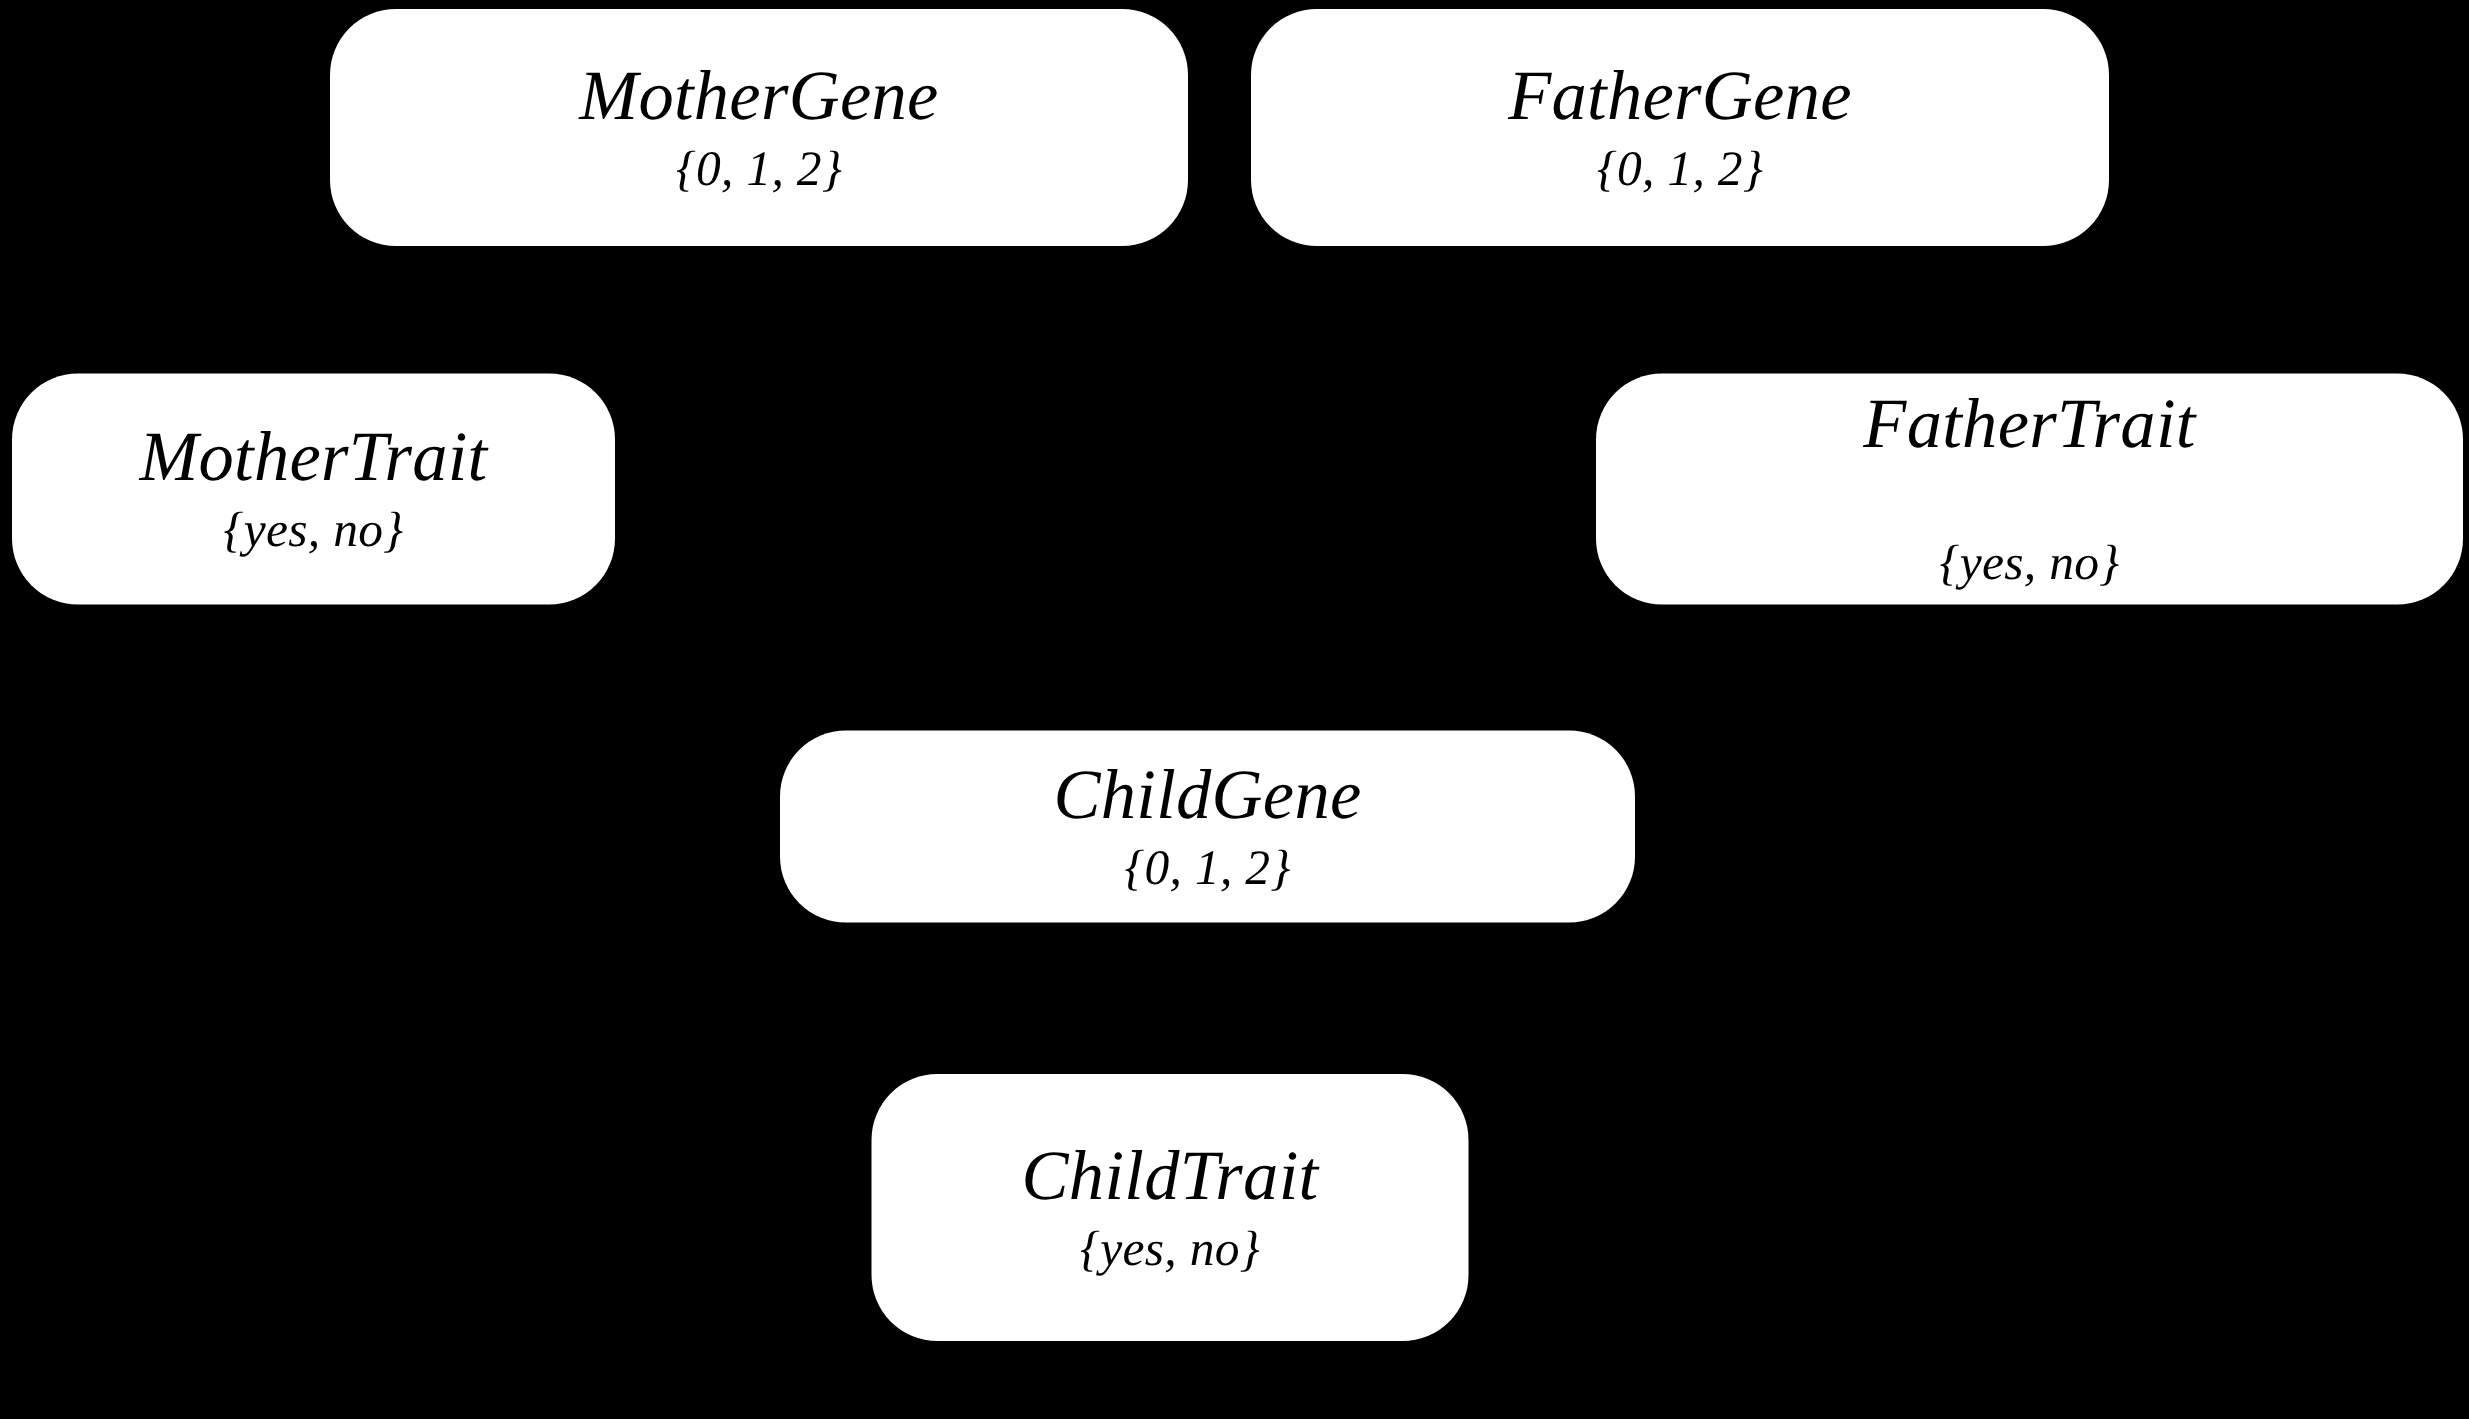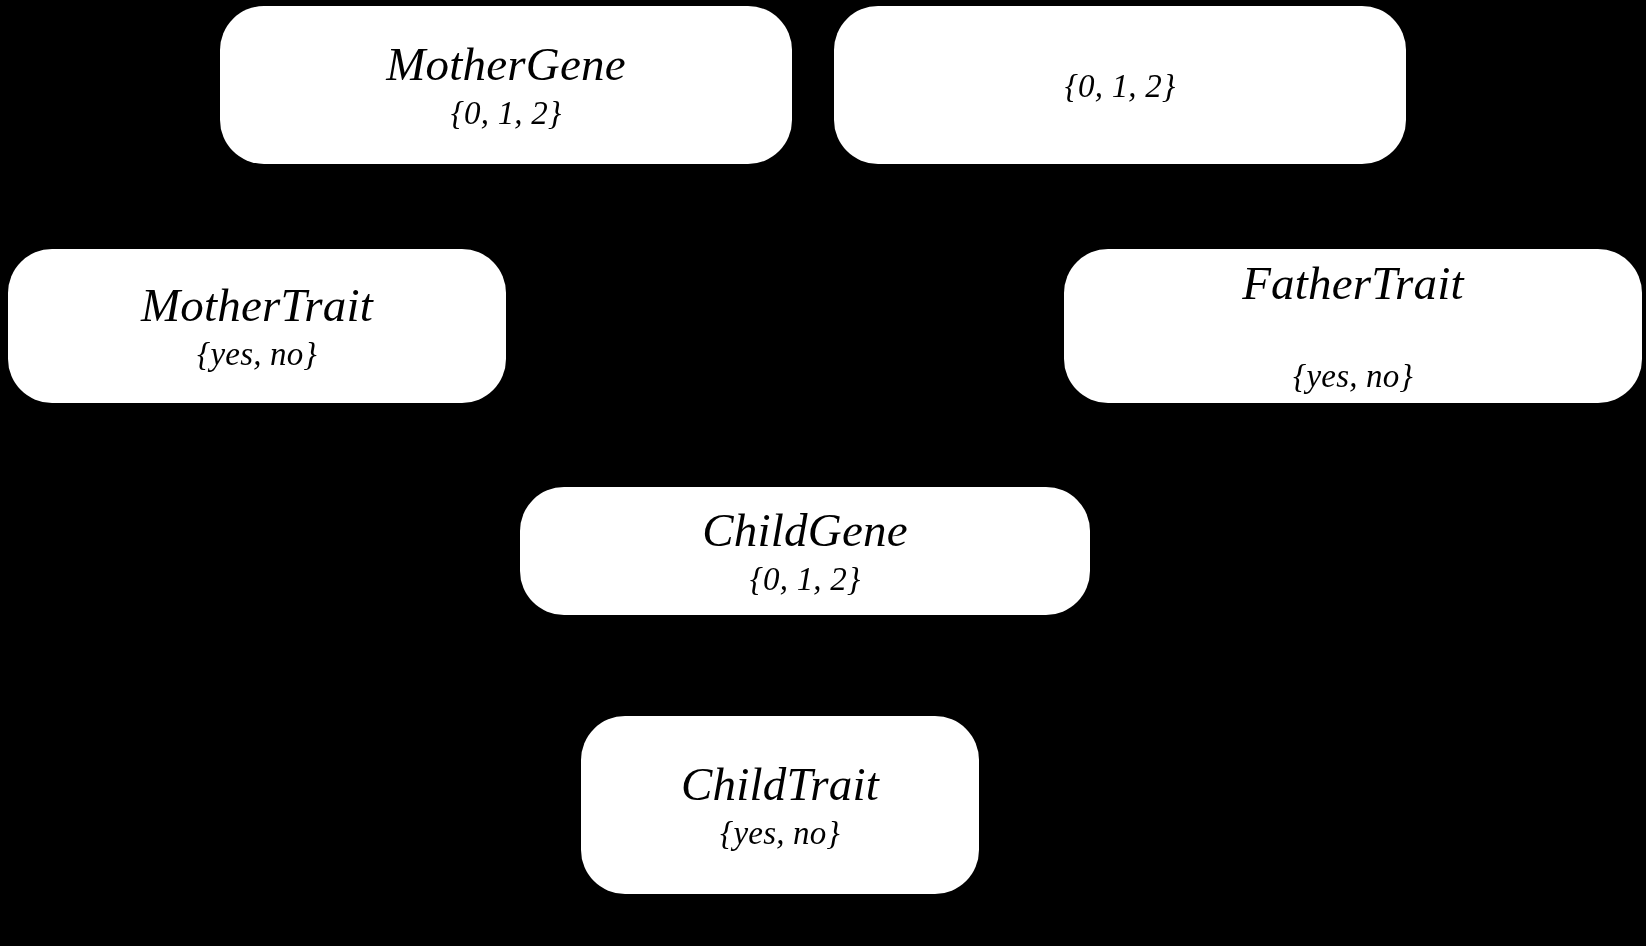--- a/index.html
+++ b/index.html
@@ -38,21 +38,21 @@
   .node-domain {
     font-style: italic;
     font-size: 33px;
     letter-spacing: 0.2px;
     white-space: nowrap;
     margin-top: 2px;
   }
   
   #node-mother-gene  { left: 220px;  top: 6px;   width: 572px; height: 158px; }
   #node-father-gene  { left: 834px;  top: 6px;   width: 572px; height: 158px; }
-  #node-mother-trait { left: 8px;    top: 249px; width: 498px; height: 154px; }
+  #node-mother-trait { left: 8px;    top: 249px; width: 402px; height: 154px; }
   #node-father-trait { left: 1064px; top: 249px; width: 578px; height: 154px; gap: 44px; }
   #node-child-gene   { left: 520px;  top: 487px; width: 570px; height: 128px; }
   #node-child-trait  { left: 581px;  top: 716px; width: 398px; height: 178px; }
 
   
   #edge-layer {
     position: absolute;
     left: 0; top: 0;
     width: 1646px;
     height: 946px;
@@ -72,20 +72,21 @@
     <path class="edge-line" d="M 1080 164 L 930 487"></path>
     <path class="edge-line" d="M 805 639 L 806 734"></path>
   </svg>
 
   <div class="node" id="node-mother-gene">
     <div class="node-title">MotherGene</div>
     <div class="node-domain">{0, 1, 2}</div>
   </div>
 
   <div class="node" id="node-father-gene">
+    <div class="node-title">FatherGene</div>
     <div class="node-domain">{0, 1, 2}</div>
   </div>
 
   <div class="node" id="node-mother-trait">
     <div class="node-title">MotherTrait</div>
     <div class="node-domain">{yes, no}</div>
   </div>
 
   <div class="node" id="node-father-trait">
     <div class="node-title">FatherTrait</div>

